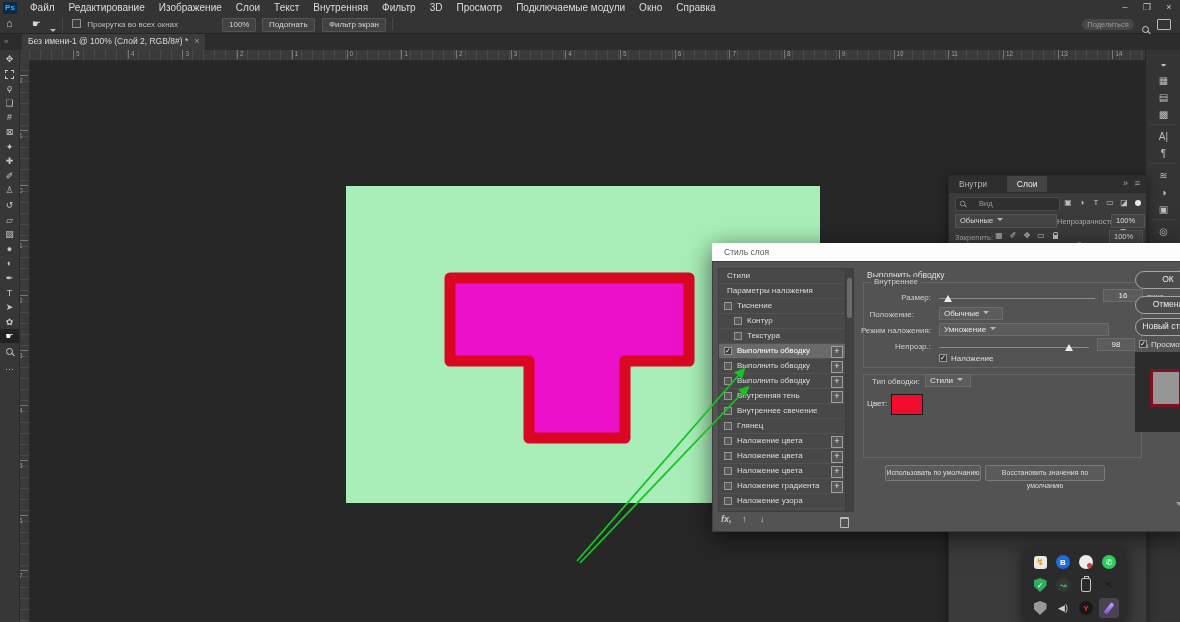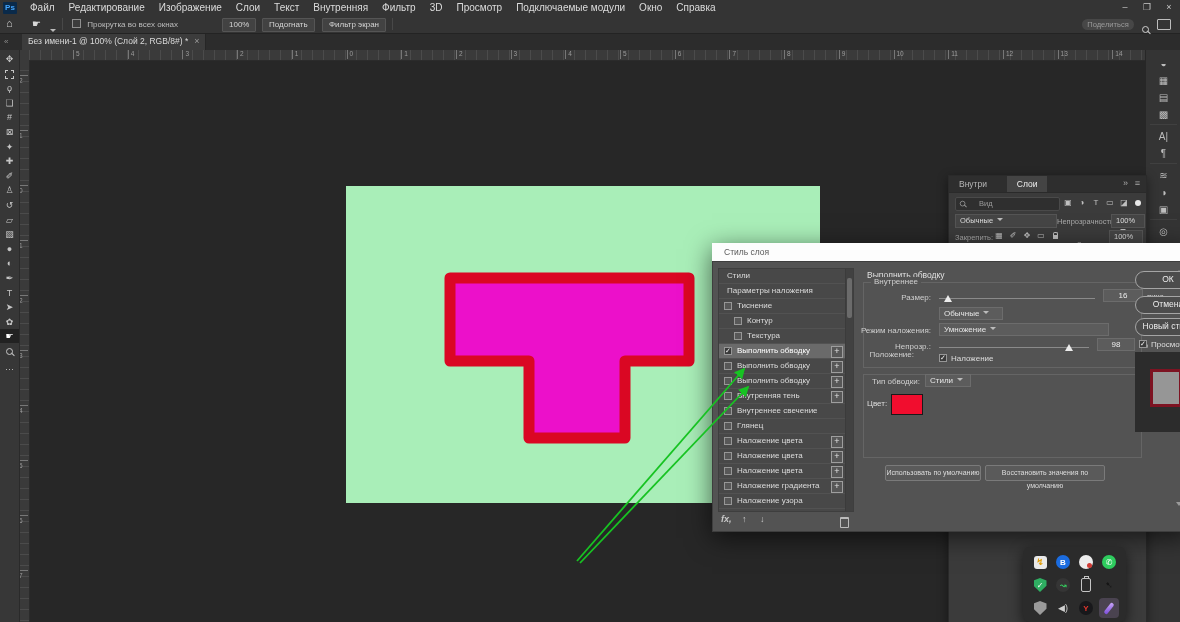--- a/index.html
+++ b/index.html
@@ -344,21 +344,21 @@
 
     <div class="grp" style="left:150px;top:20px;width:277px;height:84px;"></div>
     <span class="grplegend" style="left:158px;top:15px;">Внутреннее</span>
 
     <span class="dlabel" style="left:150px;top:31px;width:68px;">Размер:</span>
     <div class="slidertrack" style="left:226px;top:36px;width:156px;"></div>
     <div class="thumb" style="left:231px;top:33px;"></div>
     <div class="valbox" style="left:390px;top:27px;width:40px;">16</div>
     <span class="dunit" style="left:434px;top:30px;">пикс.</span>
 
-    <span class="dlabel" style="left:133px;top:48px;width:68px;margin-top:40px;">Положение:</span>
+    <span class="dlabel" style="left:133px;top:48px;width:68px;">Положение:</span>
     <div class="dd caret" style="left:226px;top:45px;width:64px;"><span>Обычные</span></div>
 
     <span class="dlabel" style="left:126px;top:64px;width:92px;">Режим наложения:</span>
     <div class="dd caret" style="left:226px;top:61px;width:170px;"><span>Умножение</span></div>
 
     <span class="dlabel" style="left:150px;top:80px;width:68px;">Непрозр.:</span>
     <div class="slidertrack" style="left:226px;top:85px;width:150px;"></div>
     <div class="thumb" style="left:352px;top:82px;"></div>
     <div class="valbox" style="left:384px;top:76px;width:38px;">98</div>
     <span class="dunit" style="left:428px;top:79px;">%</span>

